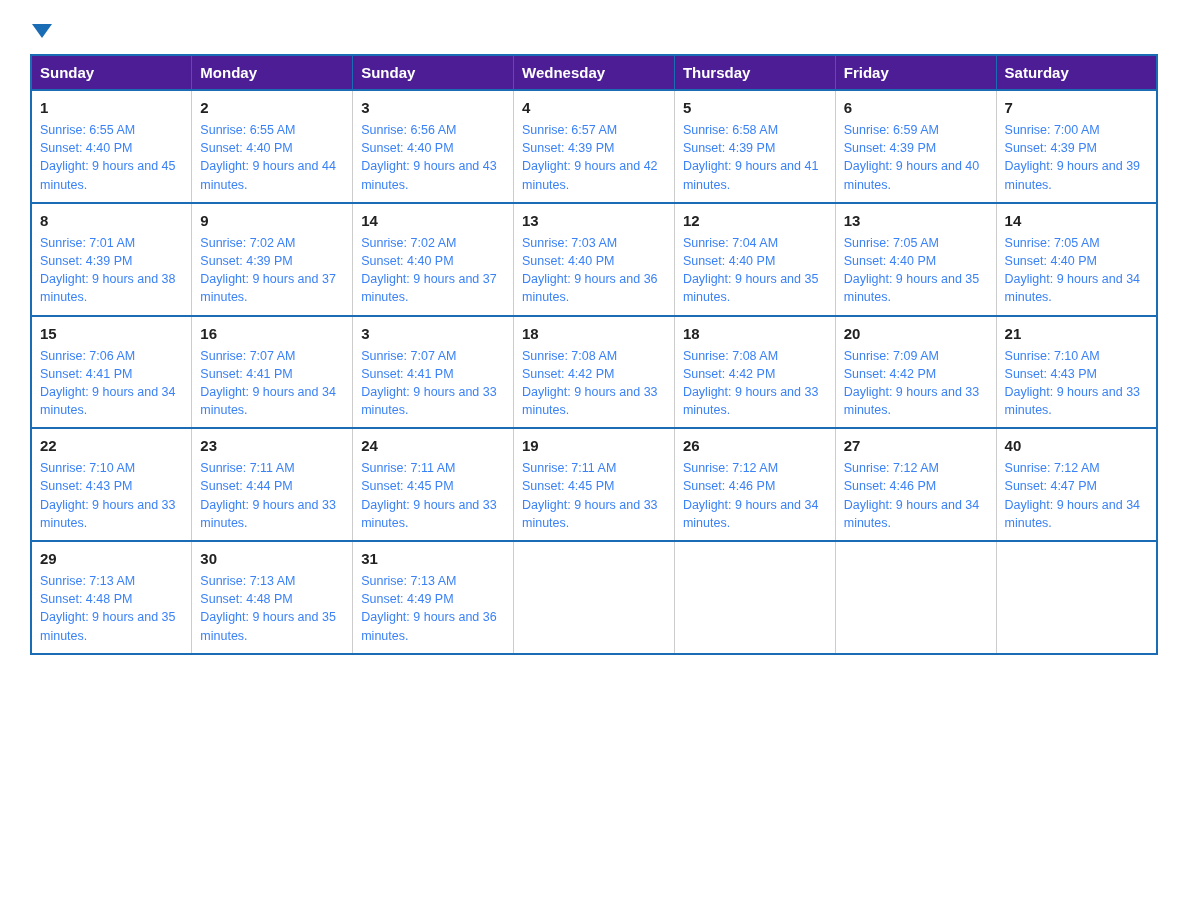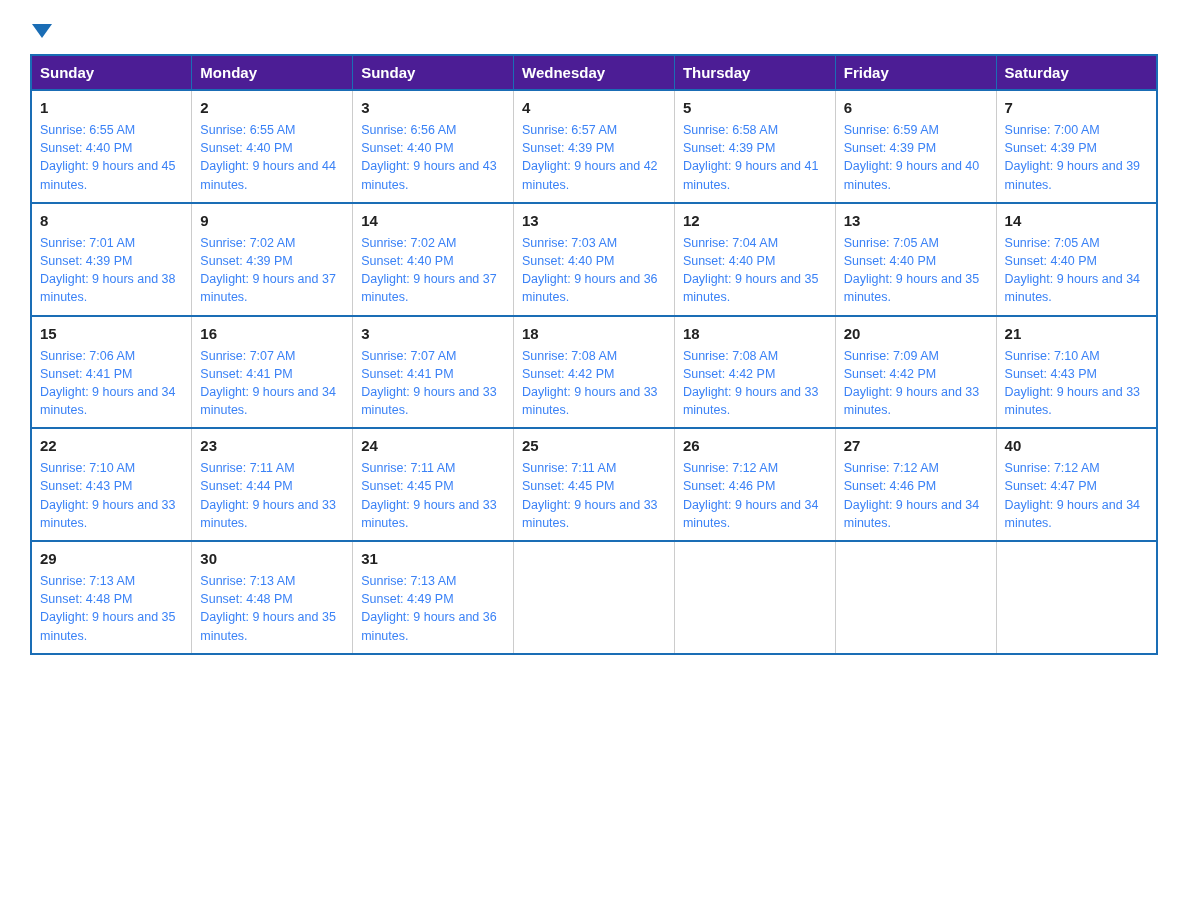--- a/index.html
+++ b/index.html
@@ -235,21 +235,21 @@
       </td>
         <td>
         <span class="day-number">23</span>
         <span class="day-info">Sunrise: 7:11 AM<br>Sunset: 4:44 PM<br>Daylight: 9 hours and 33 minutes.</span>
       </td>
         <td>
         <span class="day-number">24</span>
         <span class="day-info">Sunrise: 7:11 AM<br>Sunset: 4:45 PM<br>Daylight: 9 hours and 33 minutes.</span>
       </td>
         <td>
-        <span class="day-number">25</span>
+        <span class="day-number">19</span>
         <span class="day-info">Sunrise: 7:11 AM<br>Sunset: 4:45 PM<br>Daylight: 9 hours and 33 minutes.</span>
       </td>
         <td>
         <span class="day-number">26</span>
         <span class="day-info">Sunrise: 7:12 AM<br>Sunset: 4:46 PM<br>Daylight: 9 hours and 34 minutes.</span>
       </td>
         <td>
         <span class="day-number">27</span>
         <span class="day-info">Sunrise: 7:12 AM<br>Sunset: 4:46 PM<br>Daylight: 9 hours and 34 minutes.</span>
       </td>

